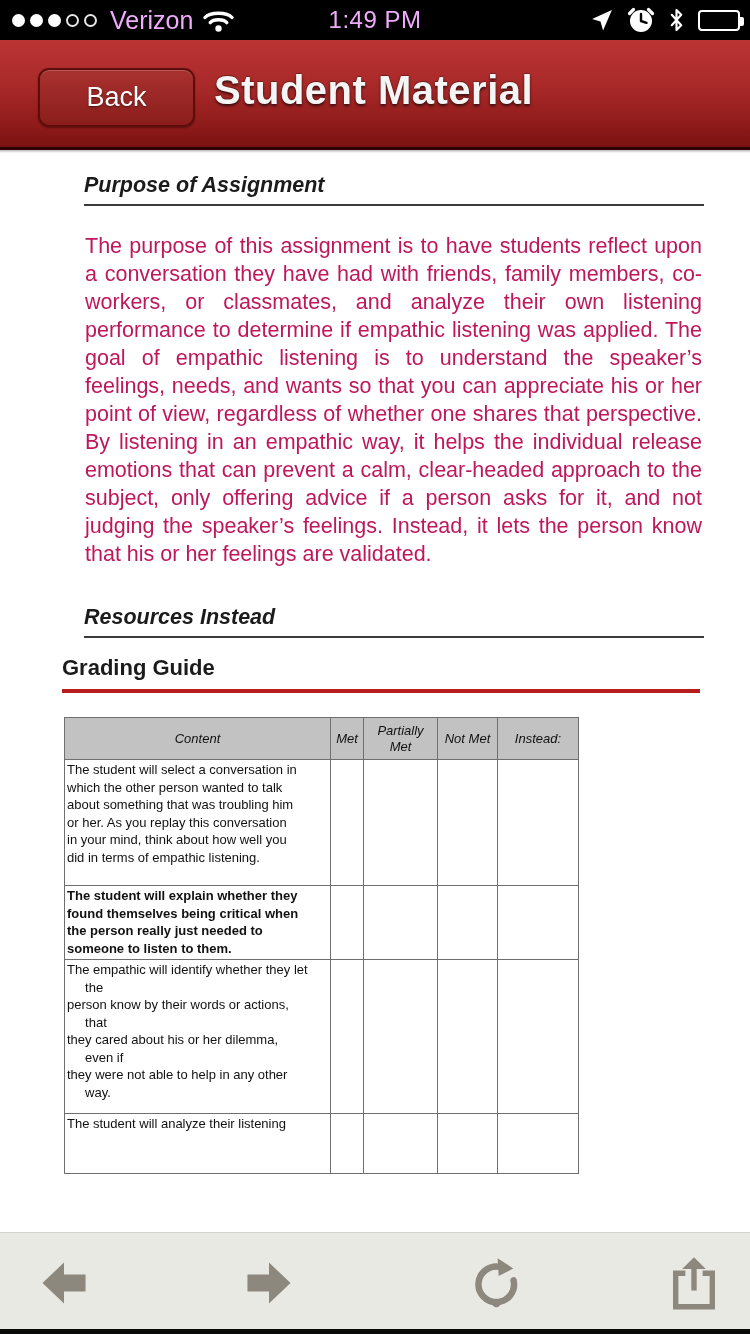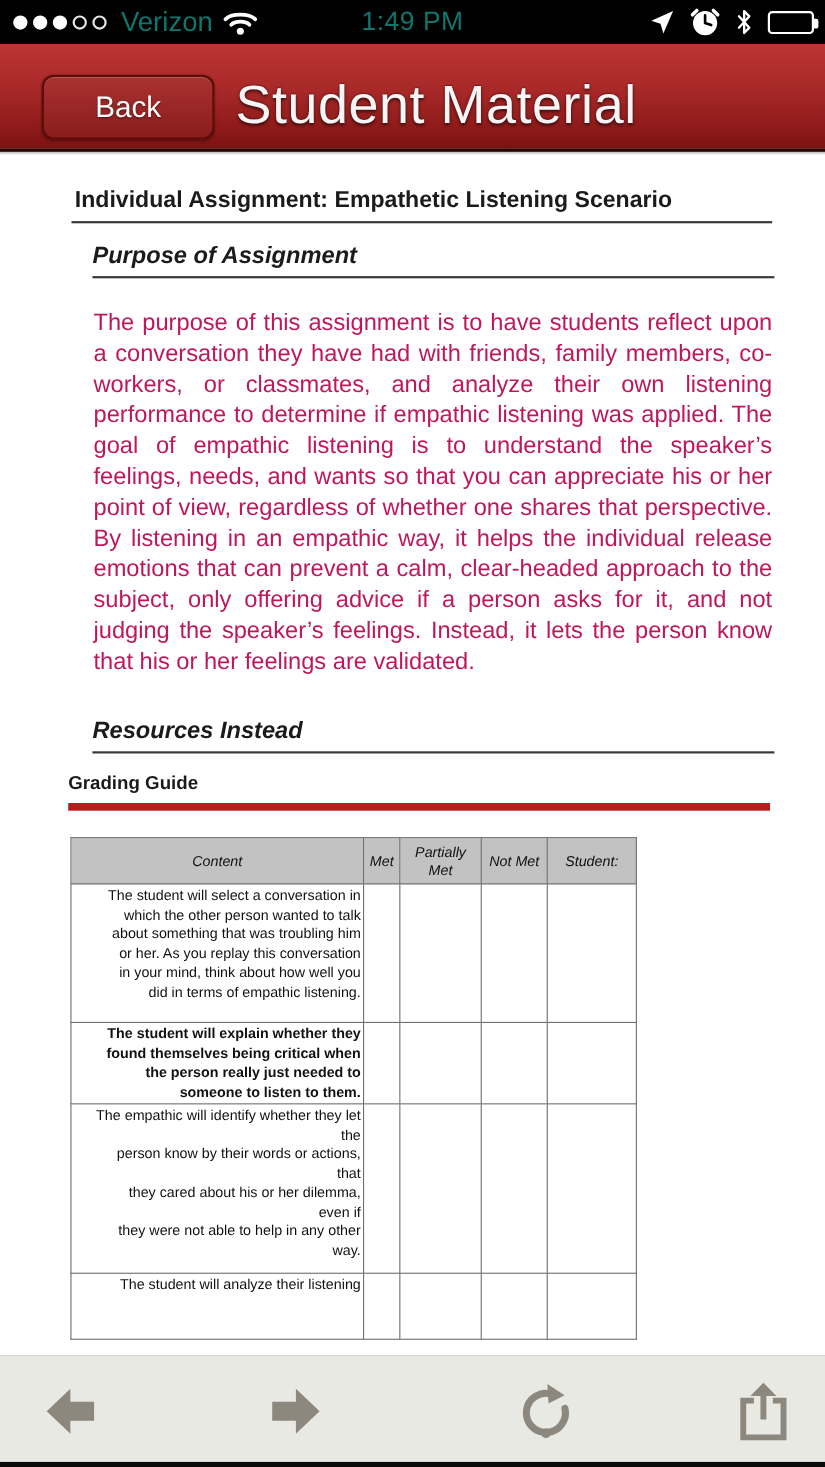--- a/index.html
+++ b/index.html
@@ -6,58 +6,58 @@
   html,body { background:#222; }
   .phone {
     position:relative; width:750px; height:1334px; margin:0 auto;
     background:#ffffff; overflow:hidden;
     font-family:"Liberation Sans","DejaVu Sans",sans-serif;
   }
 
   
   .status-bar {
     position:absolute; top:0; left:0; width:750px; height:40px;
-    background:#000; color:#0f766e; display:flex; align-items:center; padding:0 12px;
+    background:#000; color:#f0abfc; display:flex; align-items:center; padding:0 12px;
   }
   .sb-left { display:flex; align-items:center; gap:9px; }
   .dots { display:flex; align-items:center; gap:5px; }
   .dot { width:13px; height:13px; border-radius:50%; border:2px solid #fff; }
   .dot.filled { background:#fff; }
   .dot.empty { border-color:#e6e6e6; background:transparent; }
   .carrier { font-size:25px; margin-left:4px; }
   .sb-time {
     position:absolute; left:50%; transform:translateX(-50%);
     font-size:24px; font-weight:normal; letter-spacing:0.5px;
   }
   .sb-right { position:absolute; right:10px; display:flex; align-items:center; gap:13px; }
   .battery { position:relative; width:42px; height:21px; border:2px solid #fff; border-radius:4px; padding:2px; }
   .battery-fill { height:100%; width:55%; background:#fff; border-radius:1px; }
   .battery-nub { position:absolute; right:-6px; top:5px; width:4px; height:9px; background:#fff; border-radius:0 2px 2px 0; }
 
   
   .nav {
-    position:absolute; top:40px; left:0; width:750px; height:98px;
+    position:absolute; top:40px; left:0; width:750px; height:110px;
     background:linear-gradient(180deg,#bb3534 0%,#a82828 45%,#8c1a19 82%,#7a1211 100%);
     border-bottom:3px solid #4a0605;
   }
   .nav::after {
     content:''; position:absolute; left:0; right:0; top:100%; height:6px;
     background:linear-gradient(rgba(0,0,0,0.55),rgba(0,0,0,0));
   }
   .back-btn {
     position:absolute; left:38px; top:28px; width:157px; height:59px;
     background:linear-gradient(180deg,#a93230,#8a1d1b);
     border:2px solid #5e0d0b; border-radius:11px;
     box-shadow:inset 0 1px 0 rgba(255,255,255,0.18), 0 1px 2px rgba(0,0,0,0.35);
     color:#fff; font-size:27px; font-family:inherit;
     text-shadow:0 1px 2px rgba(0,0,0,0.5); cursor:pointer;
   }
   .nav-title {
     position:absolute; left:214px; top:28px;
-    color:#f5f5f5; font-size:49px; font-weight:normal; letter-spacing:0.5px;
+    color:#f5f5f5; font-size:40px; font-weight:bold; letter-spacing:0.5px;
     text-shadow:0 2px 3px rgba(0,0,0,0.65), 0 -1px 1px rgba(0,0,0,0.3);
     white-space:nowrap;
   }
 
   
   .content {
     position:absolute; top:156px; left:0; width:750px; height:1178px;
     background:#fff; color:#1b1b1b; overflow:hidden;
   }
   .doc-title {
@@ -68,30 +68,30 @@
     margin:17px 46px 0 84px; font-size:21.5px; font-weight:bold; font-style:italic;
     padding-bottom:6px; border-bottom:2px solid #3a3a3a;
   }
   .sec-head.resources { margin-top:37px; }
   .body-par {
     margin:26px 48px 0 85px; font-size:21.5px; line-height:28px;
     text-align:justify; color:#be185d;
   }
   .resource-line { margin:23px 48px 0 85px; font-size:21.5px; }
   .grading-head {
-    margin:17px 50px 0 62px; font-size:17px; font-weight:bold;
-    padding-bottom:8px; border-bottom:7px solid #b91c1c;
+    margin:17px 50px 0 62px; font-size:22px; font-weight:bold;
+    padding-bottom:8px; border-bottom:4px solid #b91c1c;
   }
 
   
   table.grading {
     margin:24px 0 0 64px; border-collapse:collapse; table-layout:fixed;
     width:514px; font-size:13px; color:#111;
   }
-  table.grading th, table.grading td { border:1px solid #6f6f6f;text-align:right; }
+  table.grading th, table.grading td { border:1px solid #6f6f6f; }
   table.grading th {
     background:#c2c2c2; font-weight:normal; font-style:italic;
     text-align:center; vertical-align:middle; padding:2px; line-height:16px; height:42px;
   }
   th.h-content { font-weight:bold; }
   th.h-comments { font-style:normal; }
   table.grading td { vertical-align:top; padding:1px 2px; line-height:17.5px; }
   td.cell-content { white-space:pre-wrap; }
   tr.r1 { height:126px; } tr.r2 { height:74px;font-weight:bold; } tr.r3 { height:154px; } tr.r4 { height:60px; }
 
@@ -147,21 +147,20 @@
       </span>
     </div>
   </div>
 
   <div class="nav">
     <button class="back-btn">Back</button>
     <div class="nav-title">Student Material</div>
   </div>
 
   <div class="content">
-    <h1 class="doc-title">Individual Assignment: Empathetic Listening Scenario</h1>
 
     <h2 class="sec-head">Purpose of Assignment</h2>
     <p class="body-par">The purpose of this assignment is to have students reflect upon a conversation they have had with friends, family members, co-workers, or classmates, and analyze their own listening performance to determine if empathic listening was applied. The goal of empathic listening is to understand the speaker’s feelings, needs, and wants so that you can appreciate his or her point of view, regardless of whether one shares that perspective. By listening in an empathic way, it helps the individual release emotions that can prevent a calm, clear-headed approach to the subject, only offering advice if a person asks for it, and not judging the speaker’s feelings. Instead, it lets the person know that his or her feelings are validated.</p>
 
     <h2 class="sec-head resources">Resources Instead</h2>
 
     <h2 class="grading-head">Grading Guide</h2>
 
     <table class="grading">
       <colgroup>
@@ -170,21 +169,21 @@
           <col style="width:74px">
           <col style="width:60px">
           <col style="width:81px">
       </colgroup>
       <thead>
         <tr>
           <th class="h-content">Content</th>
           <th>Met</th>
           <th>Partially Met</th>
           <th>Not Met</th>
-          <th class="h-comments">Student:</th>
+          <th class="h-comments">Instead:</th>
         </tr>
       </thead>
       <tbody>
         <tr class="r1">
           <td class="cell-content">The student will select a conversation in
 which the other person wanted to talk
 about something that was troubling him
 or her. As you replay this conversation
 in your mind, think about how well you
 did in terms of empathic listening.</td>

